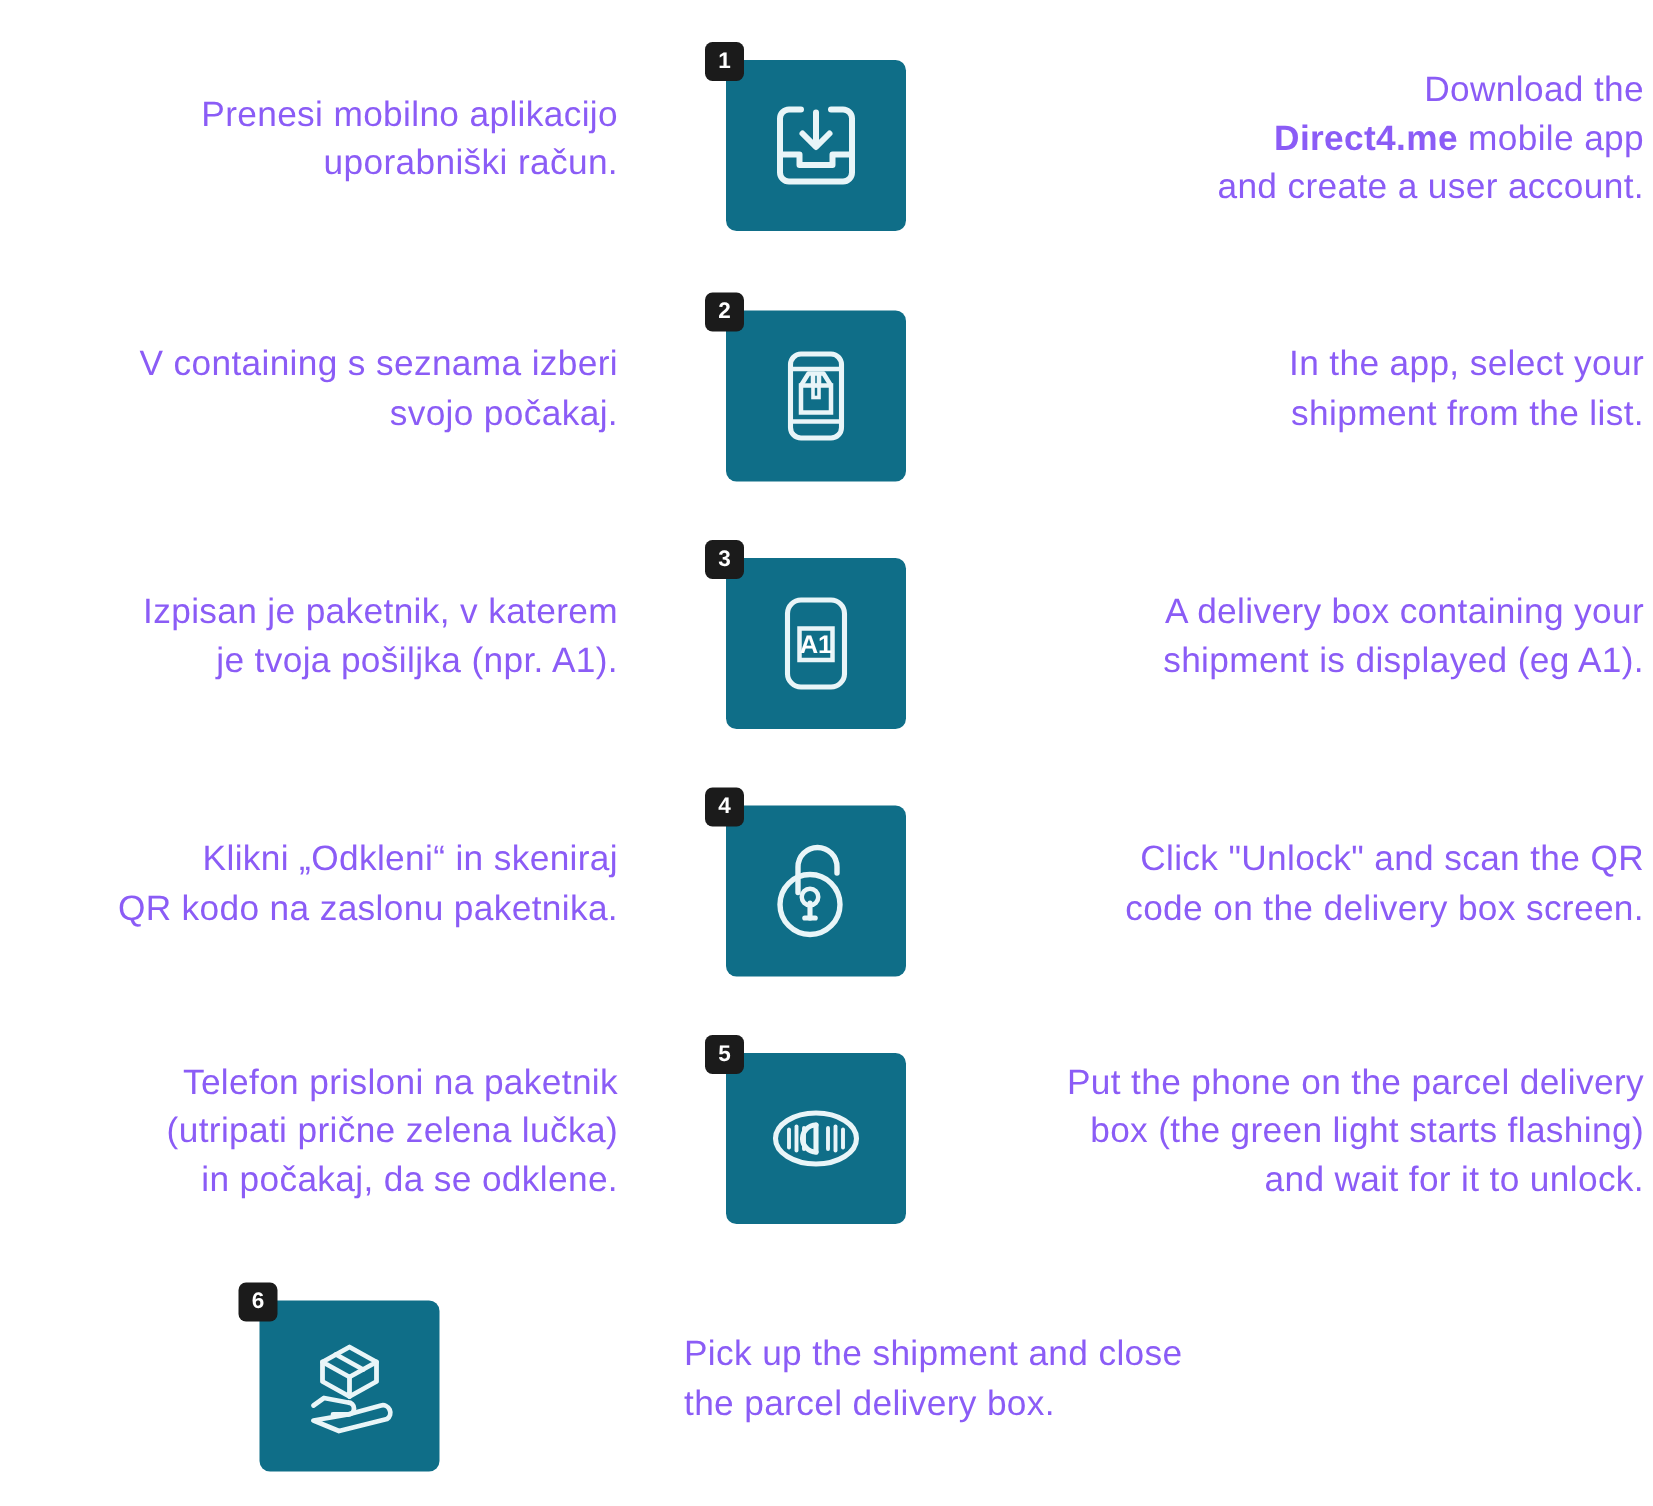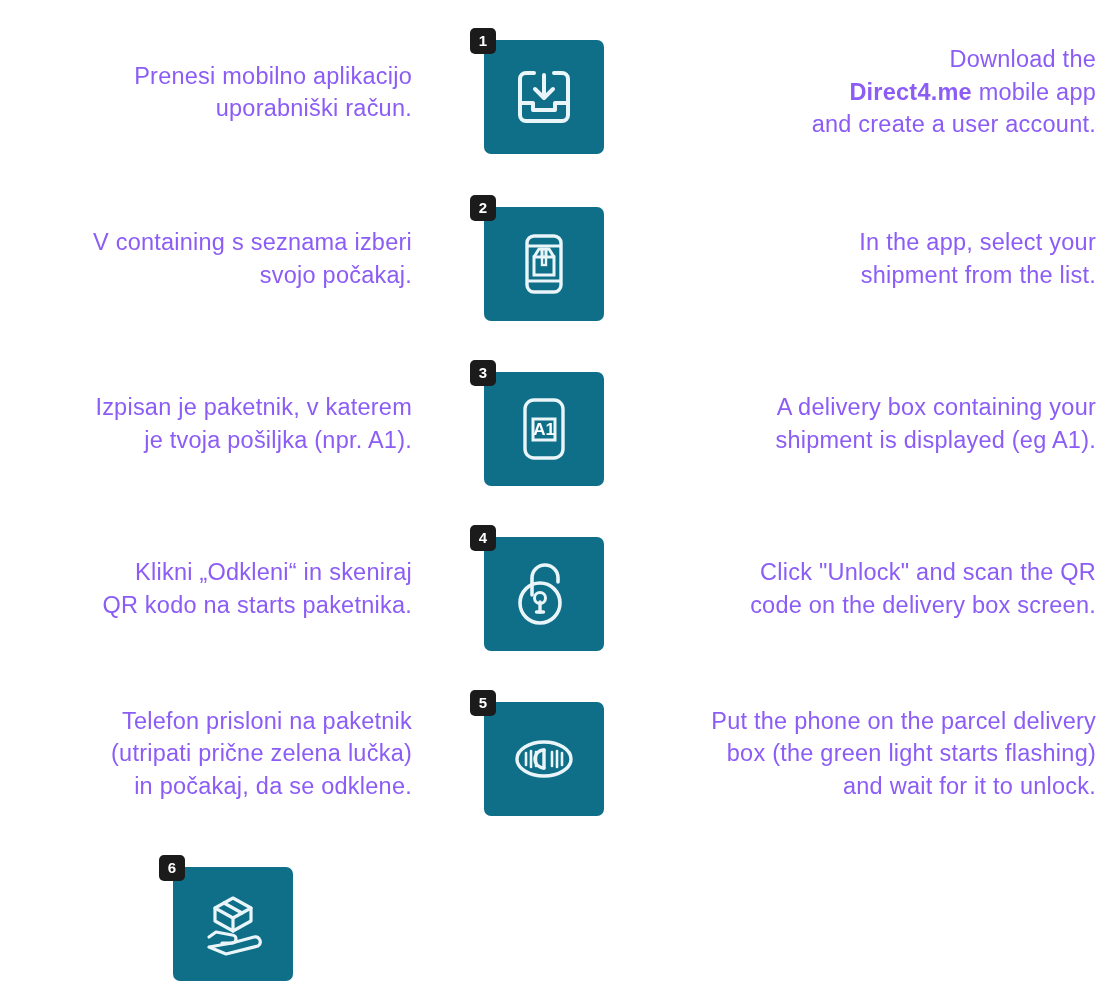--- a/index.html
+++ b/index.html
@@ -167,21 +167,21 @@
     </div>
     <div class="txt txt-right">
       <span class="ln">A delivery box containing your</span>
       <span class="ln">shipment is displayed (eg A1).</span>
     </div>
   </div>
 
   <div class="step-row">
     <div class="txt txt-left">
       <span class="ln">Klikni „Odkleni“ in skeniraj</span>
-      <span class="ln">QR kodo na starts paketnika.</span>
+      <span class="ln">QR kodo na zaslonu paketnika.</span>
     </div>
     <div class="icon-cell">
       <div class="tile-wrap">
         <div class="badge">4</div>
         <div class="tile">
           <svg width="74" height="74" viewBox="0 0 74 74" aria-hidden="true">
             <path d="M25 38 V21 a13 13 0 0 1 26 0 V25" fill="none" stroke="#e9f5f8" stroke-width="3.6" stroke-linecap="round"></path>
             <circle cx="33" cy="46" r="20" fill="none" stroke="#e9f5f8" stroke-width="3.6"></circle>
             <circle cx="33" cy="41" r="5.5" fill="none" stroke="#e9f5f8" stroke-width="3"></circle>
             <path d="M33 45 V55" stroke="#e9f5f8" stroke-width="3.4" stroke-linecap="round" fill="none"></path>
@@ -240,15 +240,19 @@
               <path d="M28 16 L46 26"></path>
             </g>
             <g fill="none" stroke="#e9f5f8" stroke-width="3.2" stroke-linejoin="round" stroke-linecap="round">
               <path d="M13 50 L20 45 L36 48 a4 4 0 0 1 0 8 L26 56"></path>
               <path d="M36 56 L58 50 a5 5 0 0 1 4 9 L30 67 L13 60 Z"></path>
             </g>
           </svg>
         </div>
       </div>
     </div>
+    <div class="txt txt-right">
+      <span class="ln">Pick up the shipment and close</span>
+      <span class="ln">the parcel delivery box.</span>
+    </div>
   </div>
 
 </div>
 
 </body></html>

